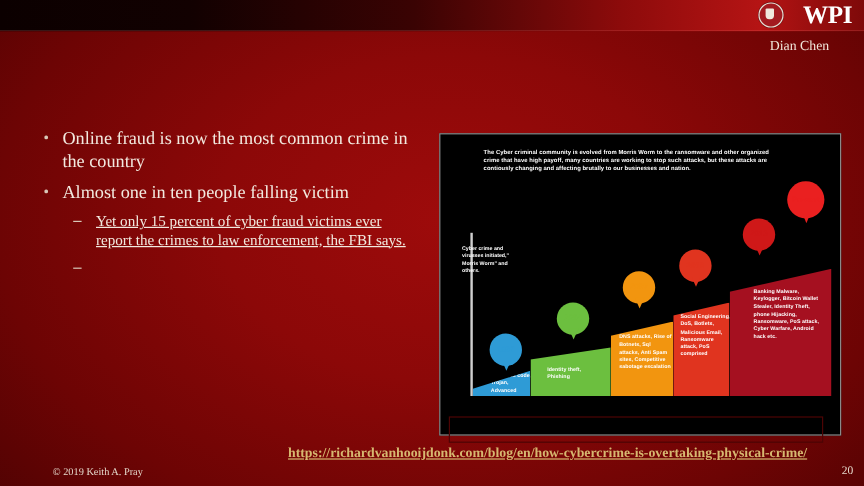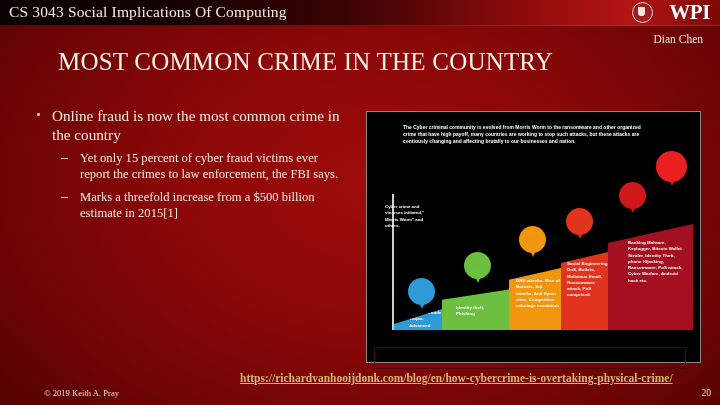--- a/index.html
+++ b/index.html
@@ -61,21 +61,21 @@
   #wpi-wordmark {
     font-family: "Liberation Serif", serif;
     font-size: 21px;
     font-weight: bold;
     color: #ffffff;
     letter-spacing: -0.4px;
     line-height: 1;
   }
   #author {
     position: absolute;
-    right: 17px; top: 33px;
+    right: 29px; top: 33px;
     font-size: 11.5px;
     color: #f0e6da;
   }
 
   
   #slide-heading {
     position: absolute;
     left: 58px; top: 48px;
     font-size: 25px;
     color: #f7f1ea;
@@ -104,20 +104,21 @@
     background: #d8c8b8;
     border-radius: 50%;
   }
   .lvl2 {
     position: relative;
     padding-left: 50px;
     font-size: 12.6px;
     line-height: 15.5px;
     margin-top: 0;
     margin-bottom: 8px;
+    text-decoration: underline;
   }
   .lvl2 > .bdash {
     position: absolute;
     left: 31px; top: 7px;
     width: 7px; height: 1.4px;
     background: #d8c8b8;
   }
 
   
   #info-frame {
@@ -273,42 +274,43 @@
     font-size: 9.6px;
     color: #e4d8cb;
   }
 </style>
 </head>
 <body>
 
 <div id="slide">
 
   <div id="titlebar"></div>
-  <div id="course-title">CS 3043 Social Implications Of Computing</div>
 
   <div id="wpi-logo">
     <div id="wpi-seal"></div>
     <div id="wpi-wordmark">WPI</div>
   </div>
   <div id="author">Dian Chen</div>
 
-  <div id="slide-heading">MOST COMMON CRIME IN THE COUNTRY</div>
 
   <div id="body-list">
     <div class="lvl1">
       <span class="bdot"></span>
       <span>Online fraud is now the most common crime in the country</span>
     </div>
+    <div class="lvl1">
+      <span class="bdot"></span>
+      <span>Almost one in ten people falling victim</span>
+    </div>
     <div class="lvl2">
       <span class="bdash"></span>
       <span>Yet only 15 percent of cyber fraud victims ever report the crimes to law enforcement, the FBI says.</span>
     </div>
     <div class="lvl2">
       <span class="bdash"></span>
-      <span>Marks a threefold increase from a $500 billion estimate in 2015[1]</span>
     </div>
   </div>
 
   <div id="info-frame">
     <div id="info-caption">The Cyber criminal community is evolved from Morris Worm to the ransomware and other organized crime that have high payoff, many countries are working to stop such attacks, but these attacks are contiously changing and affecting brutally to our businesses and nation.</div>
     <div id="axis-line"></div>
     <div id="axis-note">Cyber crime and virusses initiated," Morris Worm" and others.</div>
 
     <div class="seg" id="seg1">
       <span class="segtext">malicious code, Trojan, Advanced worms</span>

